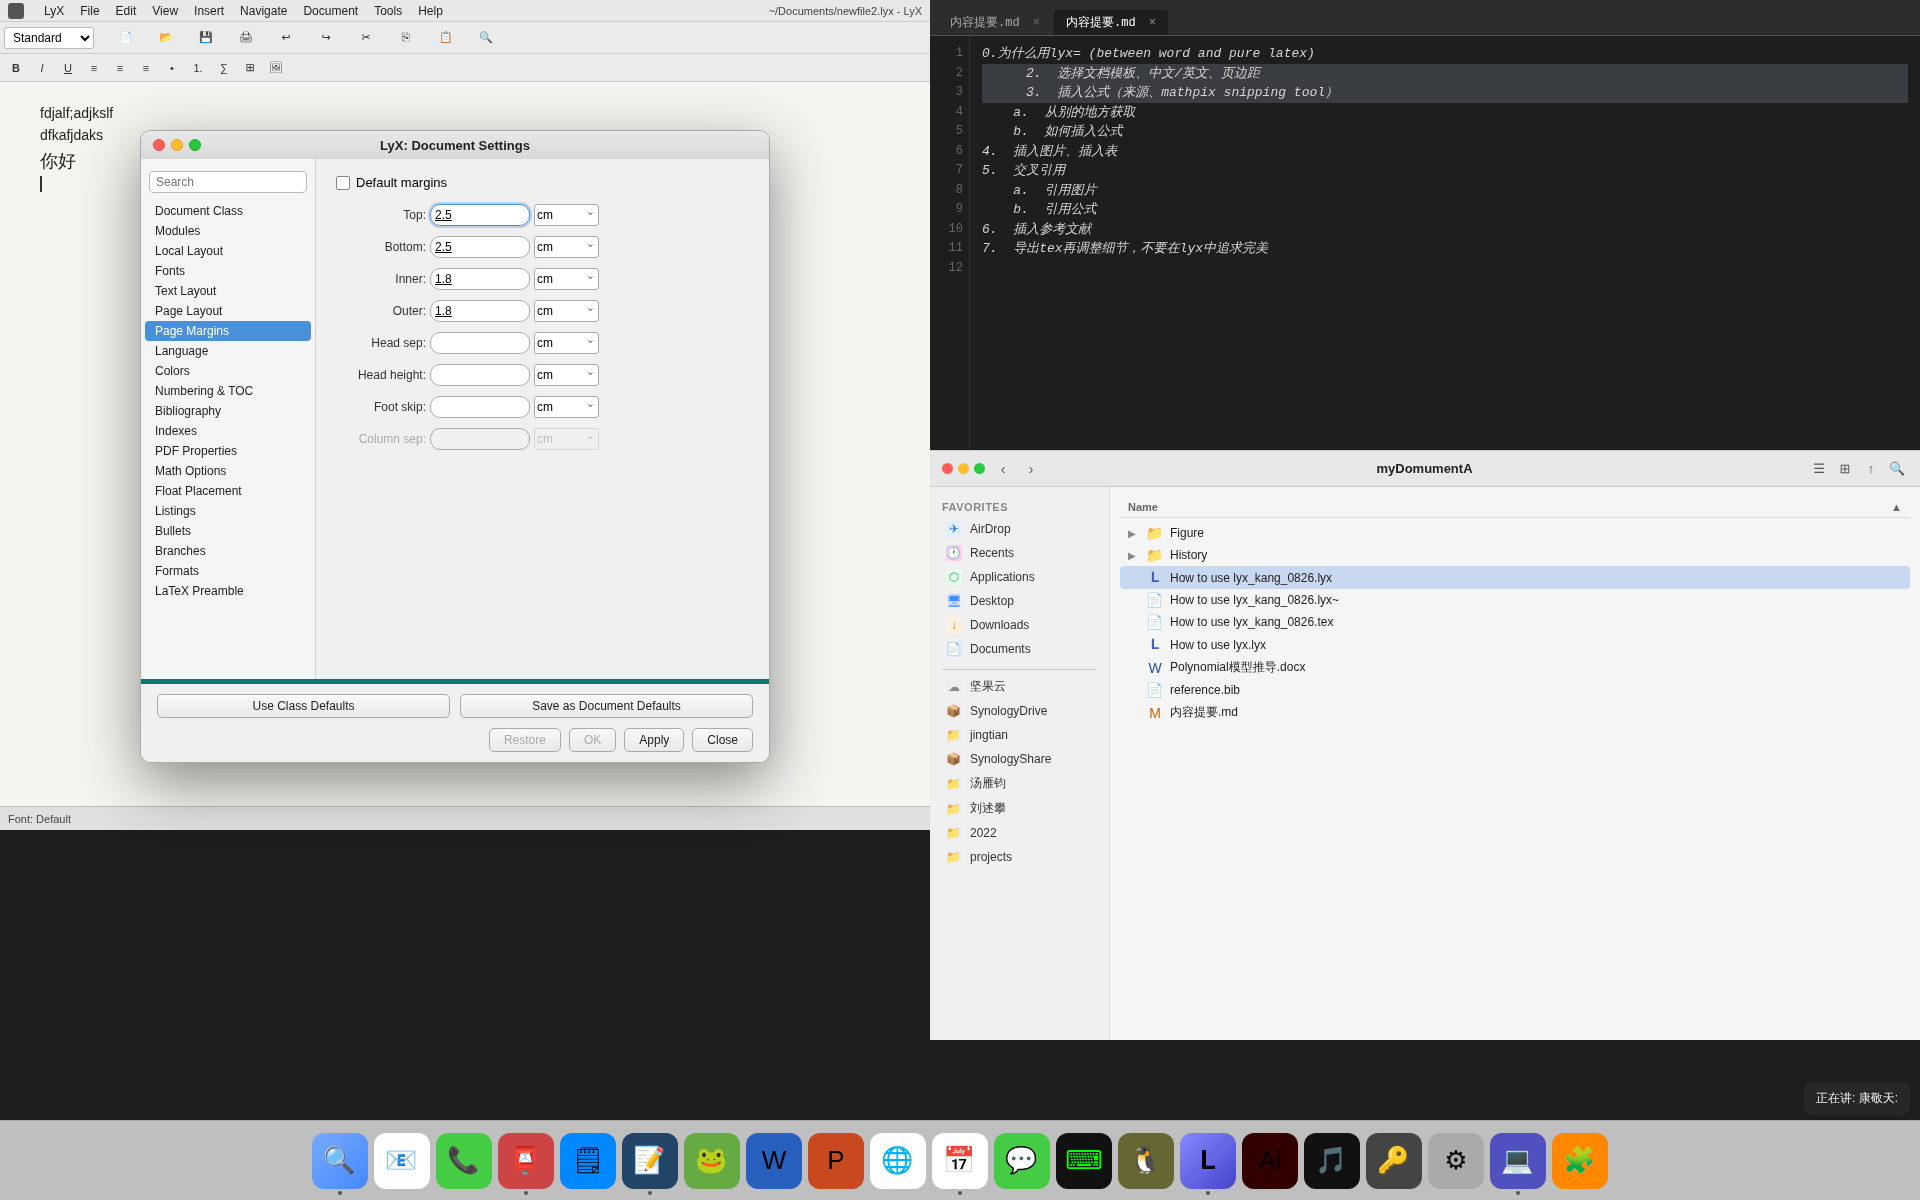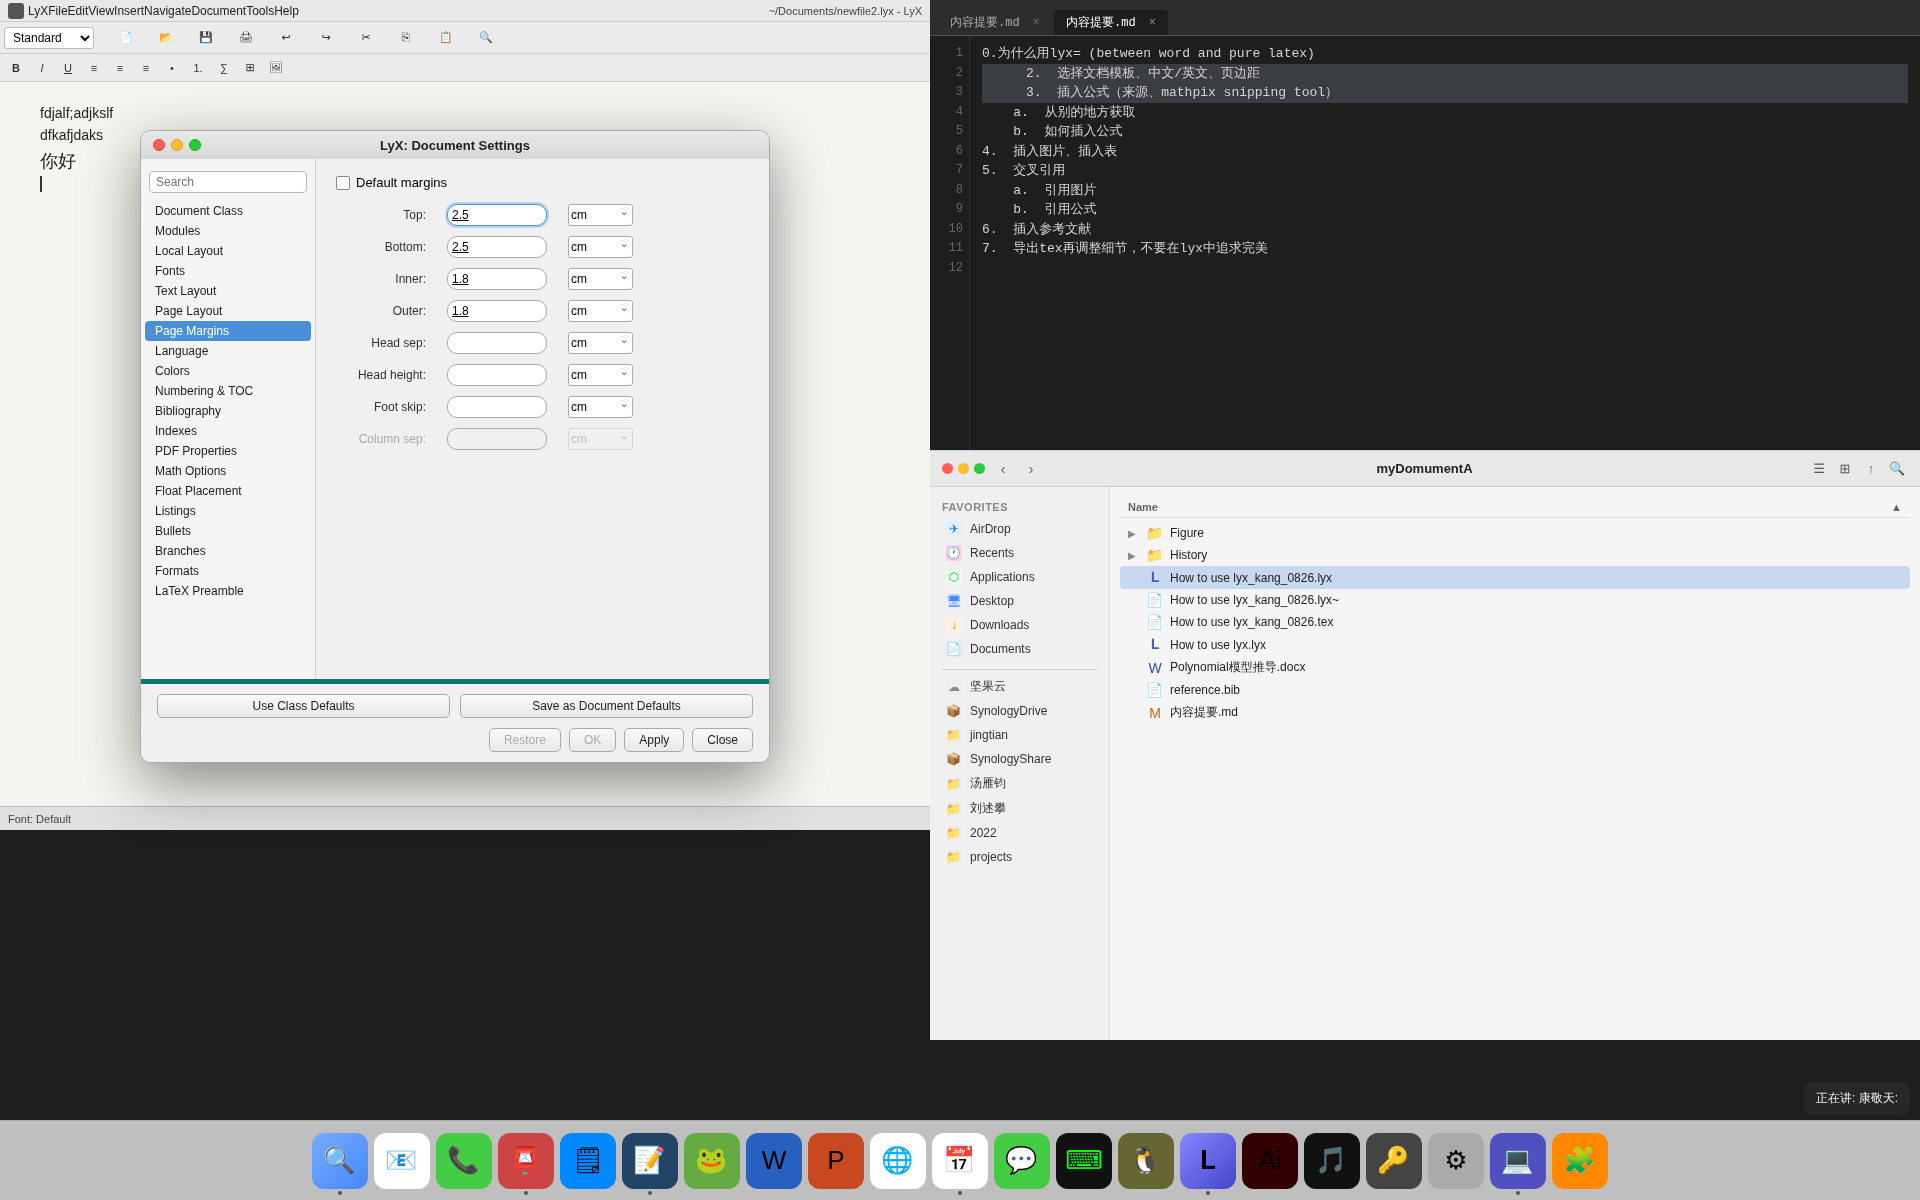--- a/index.html
+++ b/index.html
@@ -21,20 +21,21 @@
       height: 830px;
       background: #f5f5f0;
     }
 
     .menu-bar {
       height: 22px;
       background: #e8e8e8;
       display: flex;
       align-items: center;
       padding: 0 8px;
+      gap: 16px;
       border-bottom: 1px solid #ccc;
     }
     .menu-bar-item {
       font-size: 12px;
       color: #222;
       cursor: default;
     }
     .menu-bar .app-icon {
       width: 16px; height: 16px;
       background: #555;
@@ -203,21 +204,21 @@
       border: 1px solid #888;
       background: white;
       border-radius: 2px;
       display: flex; align-items: center; justify-content: center;
     }
 
     .margin-row {
       display: flex;
       align-items: center;
       margin-bottom: 10px;
-      gap: 21px;
+      gap: 4px;
     }
     .margin-label {
       width: 90px;
       font-size: 12px;
       color: #333;
       text-align: right;
     }
     .margin-input {
       width: 100px;
       height: 22px;
@@ -356,20 +357,21 @@
       border-right: 1px solid #333;
       user-select: none;
     }
     .line-numbers div { height: 19.5px; }
 
     .code-content {
       flex: 1;
       padding: 8px 12px;
       line-height: 1.5;
       overflow-y: auto;
+      font-style: italic;
     }
     .code-line {
       height: 19.5px;
       white-space: pre;
     }
     .highlight-line { background: #3a3d41; padding-left: 44px; }
 
     .code-status {
       height: 22px;
       background: #007acc;

